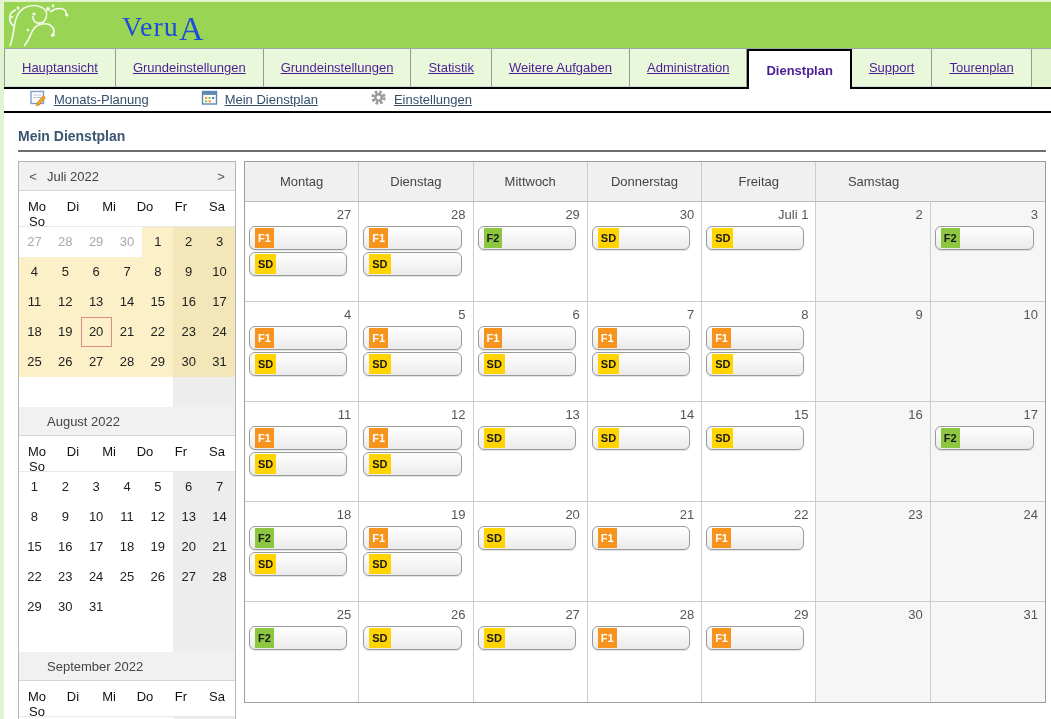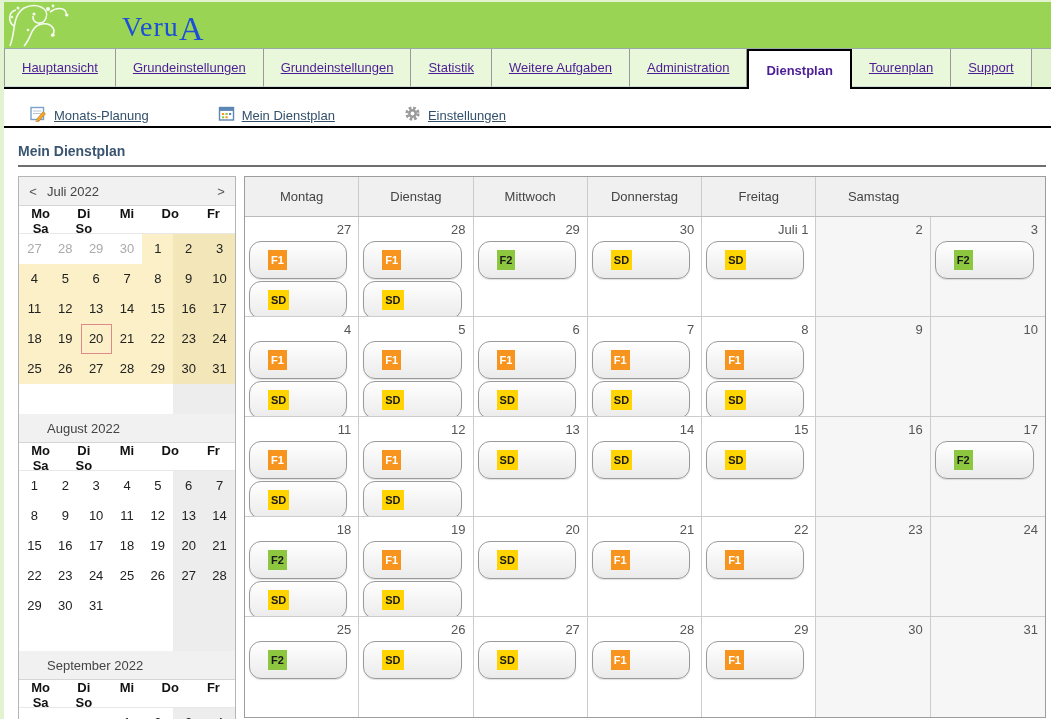--- a/index.html
+++ b/index.html
@@ -33,45 +33,46 @@
   .tab span { color:#4c1d95; text-decoration:underline; font-size:13px; white-space:nowrap; }
   .tab.active {
     background:#fff; border:2px solid #000; border-bottom:none;
     margin-bottom:-2px; z-index:6; position:relative;
   }
   .tab.active span { text-decoration:none; font-weight:bold; }
 
   
   .toolbar {
     border-top:2px solid #000; border-bottom:2px solid #000;
-    background:#fff; height:41px; display:flex; align-items:flex-end;
-    padding-left:26px; gap:69px; position:relative; z-index:1;
+    background:#fff; height:26px; display:flex; align-items:flex-start;
+    padding-left:26px; gap:52px; position:relative; z-index:1;
   }
   .tool { display:flex; align-items:center; gap:7px; cursor:pointer; }
   .tool .lbl { color:#33506b; font-size:13px; text-decoration:underline; }
 
   
   .content { background:#fff; height:632px; }
   .page-title { margin:0; padding:15px 0 6px 14px; font-size:14px; font-weight:bold; color:#3a5570; }
   .rule { border:none; border-top:2px solid #6e6e6e; margin:0 5px 9px 14px; }
 
   .layout { display:flex; align-items:flex-start; margin-left:14px; }
 
   
   .mini { width:218px; border:1px solid #b5b5b5; background:#fff; }
   .mini-header {
     height:29px; background:#f1f1f1; border-bottom:1px solid #d5d5d5;
     display:flex; align-items:center; color:#444; font-size:13px;
   }
   .mini-header .nav { width:28px; text-align:center; color:#555; cursor:pointer; font-size:13px; }
   .mini-header .title { flex:1; text-align:left; }
   .mini-weekdays {
-    display:grid; grid-template-columns:repeat(5,1fr); height:28px;
-    align-items:center; text-align:center; font-size:13px; font-weight:bold; color:#111;
+    display:grid; grid-template-columns:repeat(6,1fr); height:28px;
+    align-items:center; text-align:center; font-size:13px; font-weight:normal; color:#111;
     border-bottom:1px solid #e8e8e8;
+    margin-top:8px;
   }
   .mini-week { display:grid; grid-template-columns:repeat(7,1fr); height:30px; }
   .mini-cell { line-height:30px; text-align:center; font-size:13px; color:#222; cursor:pointer; }
   .mini-cell.we { background:#ededed; }
   .mini-cell.cur { background:#fbf0c8; }
   .mini-cell.cur.we { background:#f3e6b8; }
   .mini-cell.prev { background:#fff; color:#aaa; }
   .mini-cell.today { box-shadow:inset 0 0 0 1px #dd8a8a; }
 
   
@@ -85,23 +86,23 @@
     font-size:13px; color:#444; border-right:1px solid #ccc;
   }
   .main-header .hcell:last-child { border-right:none; }
   .week-row { display:grid; grid-template-columns:repeat(7,1fr); height:100px; border-bottom:1px solid #ccc; }
   .week-row:last-child { border-bottom:none; }
   .day-cell { border-right:1px solid #ccc; padding:1px 5px 0 4px; overflow:hidden; }
   .day-cell:last-child { border-right:none; }
   .day-cell.we { background:#f6f6f6; }
   .day-num { text-align:right; font-size:13px; color:#555; height:23px; line-height:23px; padding-right:2px; }
   .entry {
-    height:24px; border:1px solid #9a9a9a; border-radius:12px;
+    height:24px; border:1px solid #9a9a9a; border-radius:6px;
     background:linear-gradient(#ffffff,#ebebeb);
-    margin:0 6px 2px 0; display:flex; align-items:center; padding:18px;
+    margin:0 6px 2px 0; display:flex; align-items:center; padding:5px;
     box-shadow:0 1px 1px rgba(0,0,0,.12); cursor:pointer;
   }
   .badge { font-size:11px; font-weight:bold; padding:4px 3px; line-height:12px; }
 </style>
 </head>
 <body>
 
 <div class="page">
 
   <header class="topbar">
@@ -144,24 +145,24 @@
       <div class="tab">
         <span>Weitere Aufgaben</span>
       </div>
       <div class="tab">
         <span>Administration</span>
       </div>
       <div class="tab active">
         <span>Dienstplan</span>
       </div>
       <div class="tab">
+        <span>Support</span>
+      </div>
+      <div class="tab">
         <span>Tourenplan</span>
-      </div>
-      <div class="tab">
-        <span>Support</span>
       </div>
     </nav>
 
   <div class="toolbar" id="toolbar">
       <div class="tool">
         <span class="ticon"><svg width="17" height="17" viewBox="0 0 17 17">
             <rect x="1" y="2.5" width="12.5" height="12" fill="#fff" stroke="#7aa1c8" stroke-width="1.4"></rect>
             <line x1="3" y1="6" x2="11.5" y2="6" stroke="#b9c6d4" stroke-width="1"></line>
             <line x1="3" y1="8.5" x2="11.5" y2="8.5" stroke="#b9c6d4" stroke-width="1"></line>
             <path d="M6.5,14.5 L13.2,6.8 L15.4,8.8 L8.7,16.4 Z" fill="#f5a623" stroke="#c87c2a" stroke-width="0.8"></path>

